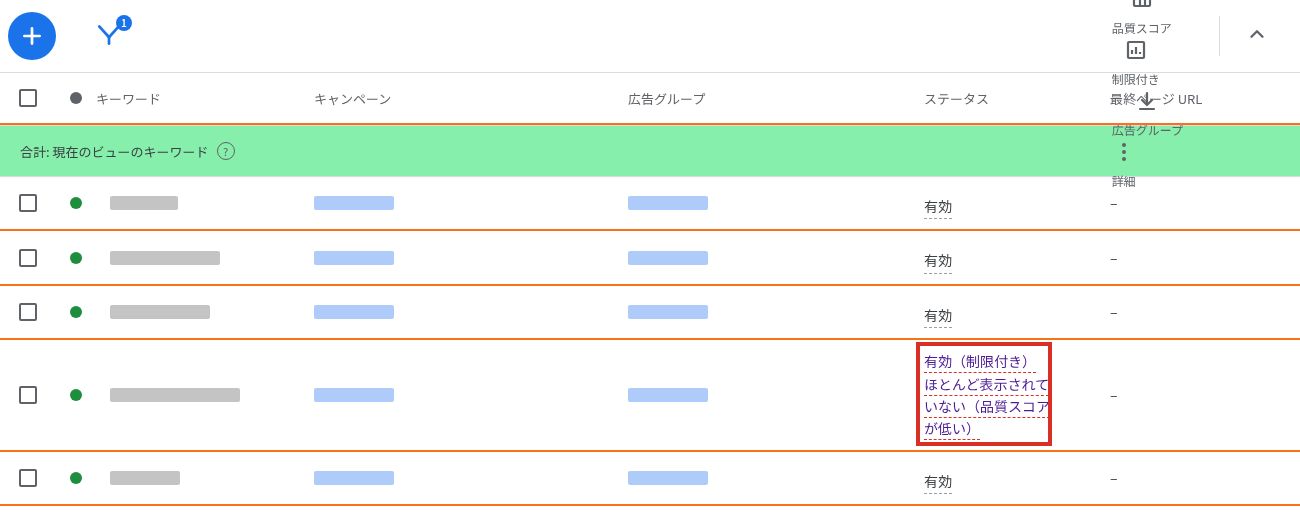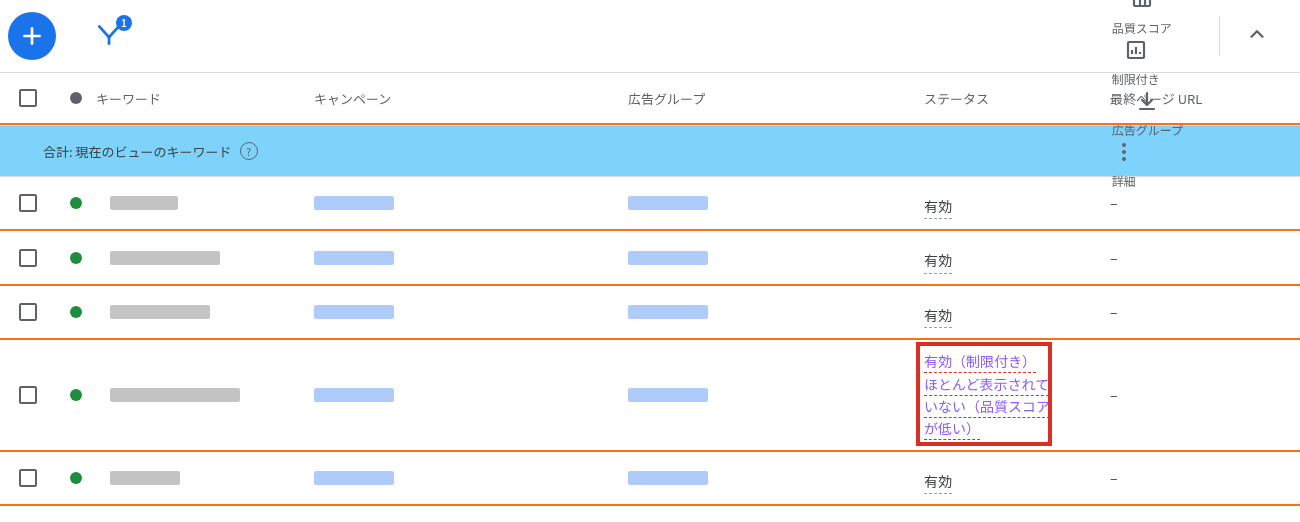--- a/index.html
+++ b/index.html
@@ -82,27 +82,26 @@
     
     .tbl { width: 100%; border-top: 1px solid #dadce0; }
     .row {
       display: flex;
       align-items: center;
       border-bottom: 2px solid #f97316;
       min-height: 52px;
     }
     .row.header { background: #fff; color: #5f6368; font-size: 13px; }
     .row.summary {
-      background: #7dd3fc;
+      background: #86efac;
       color: #3c4043;
       font-size: 13px;
       border-top: 1px solid #dadce0;
       border-bottom: 1px solid #dadce0;
       box-shadow: 0 1px 2px rgba(0,0,0,0.04);
-      padding-left: 23px;
     }
 
     .col { padding: 10px 14px; display: flex; align-items: center; }
     .col-chk  { width: 56px; justify-content: center; }
     .col-dot  { width: 40px; justify-content: center; }
     .col-kw   { width: 204px; }
     .col-cmp  { width: 314px; text-align: right; }
     .col-ag   { width: 296px; }
     .col-stat { width: 186px; flex-direction: column; align-items: flex-start; justify-content: center; }
     .col-url  { flex: 1; }
@@ -132,21 +131,21 @@
     .blur-blue { background: #aecbfa; }
 
     .status-text {
       border-bottom: 1px dashed #9aa0a6;
       padding-bottom: 1px;
       line-height: 1.6;
       display: inline;
       margin-top: 8px;
     }
     .status-highlight {
-      color: #8b5cf6;
+      color: #4c1d95;
     }
     .status-highlight .status-text {
       border-bottom: 1px dashed #d93025;
     }
     .highlight-box { position: relative; }
     .highlight-box::after {
       content: "";
       position: absolute;
       left: -8px; right: -2px; top: -8px; bottom: -6px;
       border: 4px solid #d93025;

